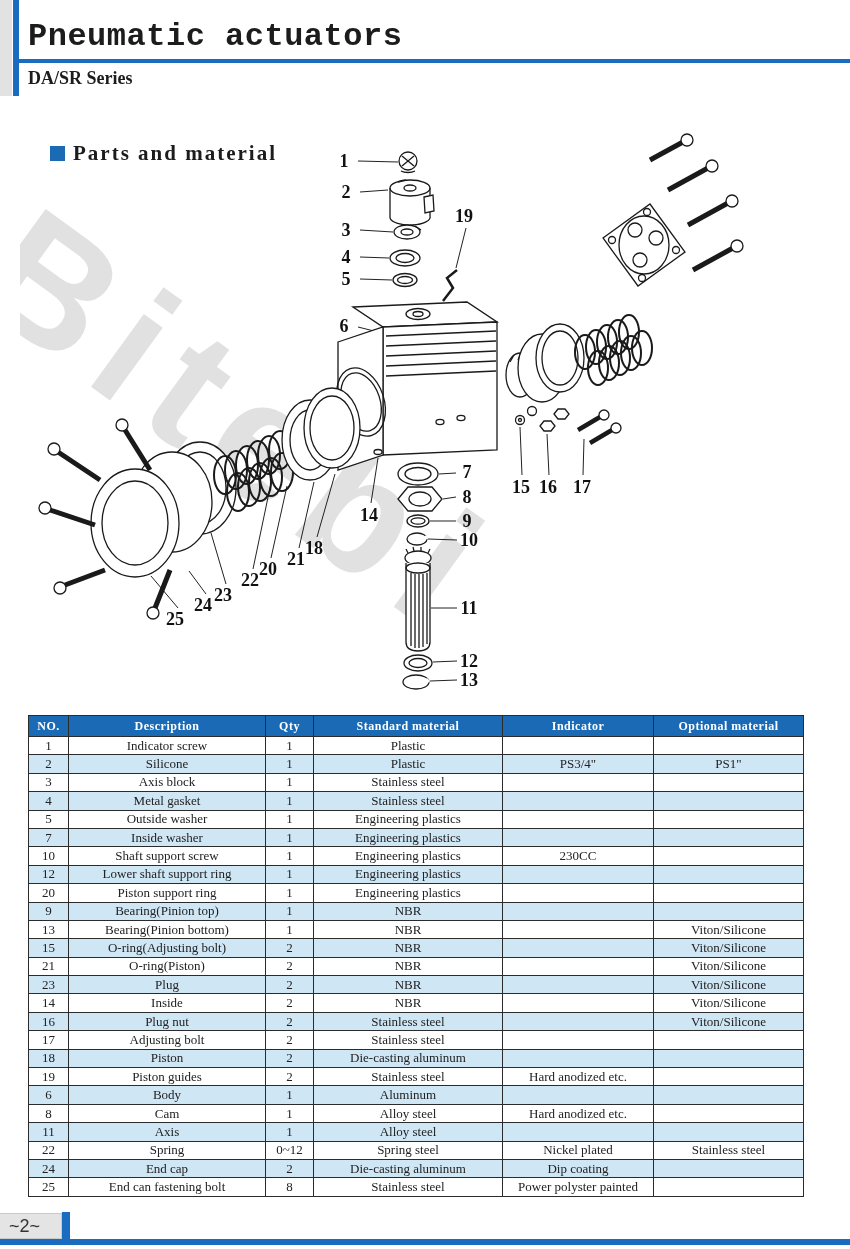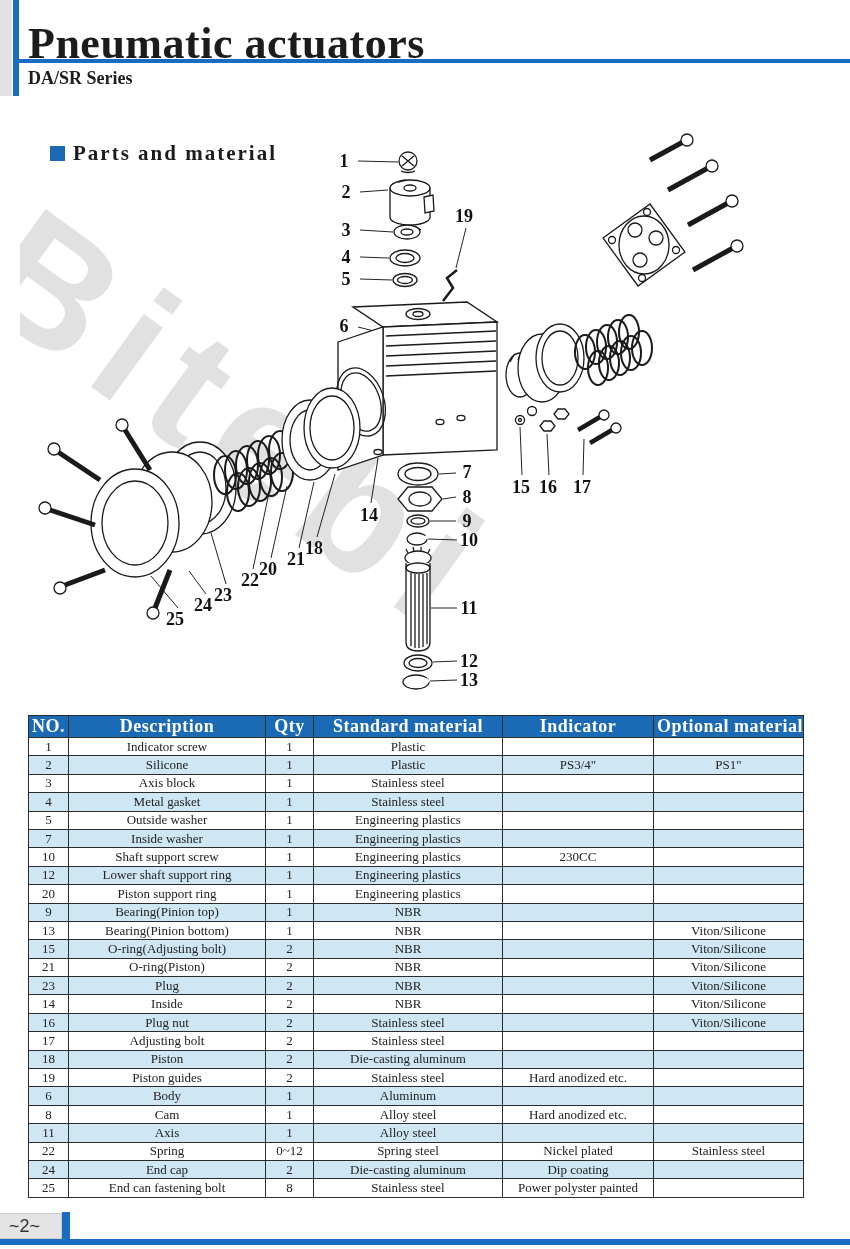--- a/index.html
+++ b/index.html
@@ -12,21 +12,21 @@
   *{margin:0;padding:0;box-sizing:border-box;}
   html,body{background:#ffffff;}
   .page{
     position:relative;width:850px;height:1249px;background:#fff;overflow:hidden;
     font-family:"Liberation Serif", serif;color:var(--ink);
   }
   
   .corner-strip{position:absolute;left:0;top:0;width:12px;height:96px;background:#e2e2e2;}
   .corner-line{position:absolute;left:13px;top:0;width:6px;height:96px;background:var(--rule);}
   
-  .title{position:absolute;left:28px;top:18px;font-size:44px;font-weight:700;letter-spacing:.5px;}
+  .title{position:absolute;left:28px;top:18px;font-size:32px;font-weight:700;letter-spacing:.5px;font-family:Liberation Mono, monospace;}
   .logo{position:absolute;right:16px;top:8px;font-family:"Liberation Sans",sans-serif;
         font-weight:800;font-size:34px;color:var(--red);letter-spacing:2px;}
   .logo sup{font-size:15px;vertical-align:20px;margin-left:1px;}
   .header-rule{position:absolute;left:13px;top:59px;width:837px;height:4px;background:var(--rule);}
   .series{position:absolute;left:28px;top:68px;font-size:18px;font-weight:700;}
   
   .section-heading{position:absolute;left:10px;top:141px;display:flex;align-items:center;gap:8px;margin-left:40px;}
   .bullet{width:15px;height:15px;background:var(--accent);display:inline-block;}
   .section-title{font-size:21px;font-weight:700;letter-spacing:2px;}
   
@@ -45,21 +45,21 @@
   
   table.parts{
     position:absolute;left:28px;top:715px;width:775px;border-collapse:collapse;
     font-size:13px;table-layout:fixed;
   }
   table.parts th,table.parts td{
     border:1px solid #2b2b2b;text-align:center;vertical-align:middle;
     padding:0 3px;overflow:hidden;white-space:nowrap;
   }
   table.parts th{
-    background:var(--accent);color:#fff;height:21px;font-size:18px;font-weight:700;
+    background:var(--accent);color:#fff;height:21px;font-size:12px;font-weight:700;
     letter-spacing:.5px;
   }
   table.parts td{height:18.4px;color:#222;}
   table.parts tr.alt td{background:var(--rowalt);}
   
   .page-num{
     position:absolute;left:0;top:1213px;width:62px;height:26px;background:#e4e4e4;
     border:1px solid #c9c9c9;border-left:none;font-size:18px;color:#333;
     display:flex;align-items:center;padding-left:9px;font-family:"Liberation Sans",sans-serif;
   }

